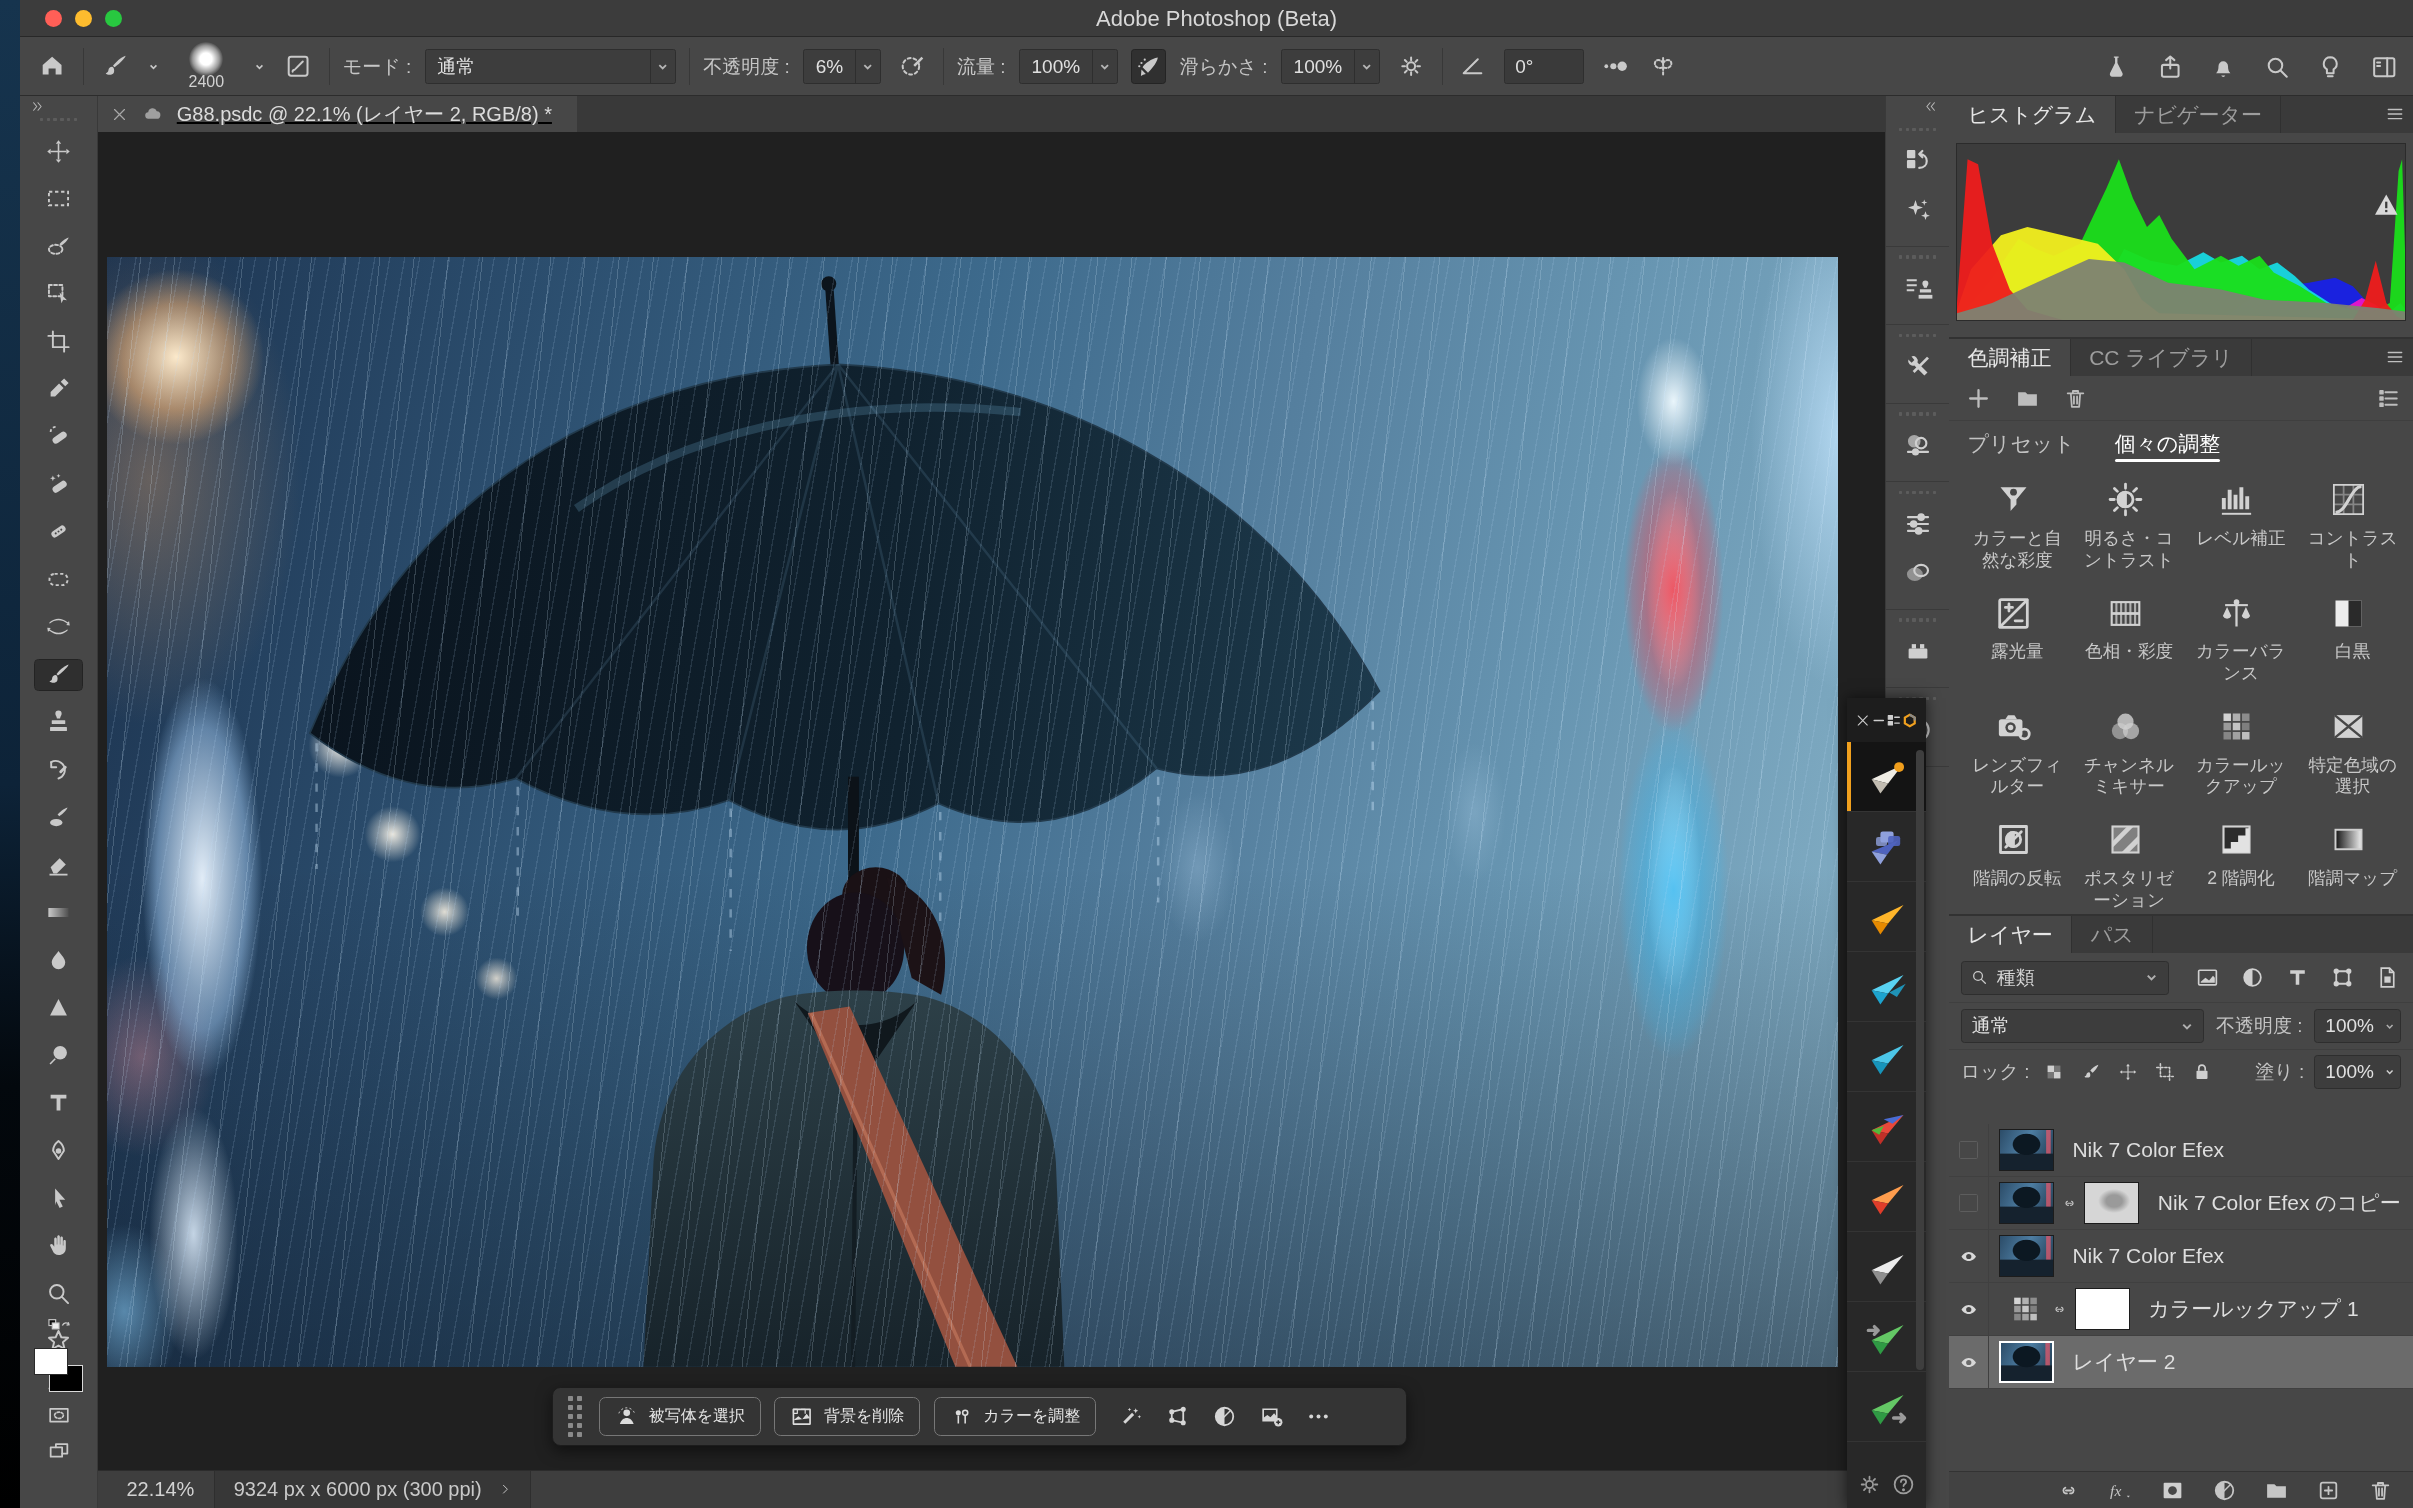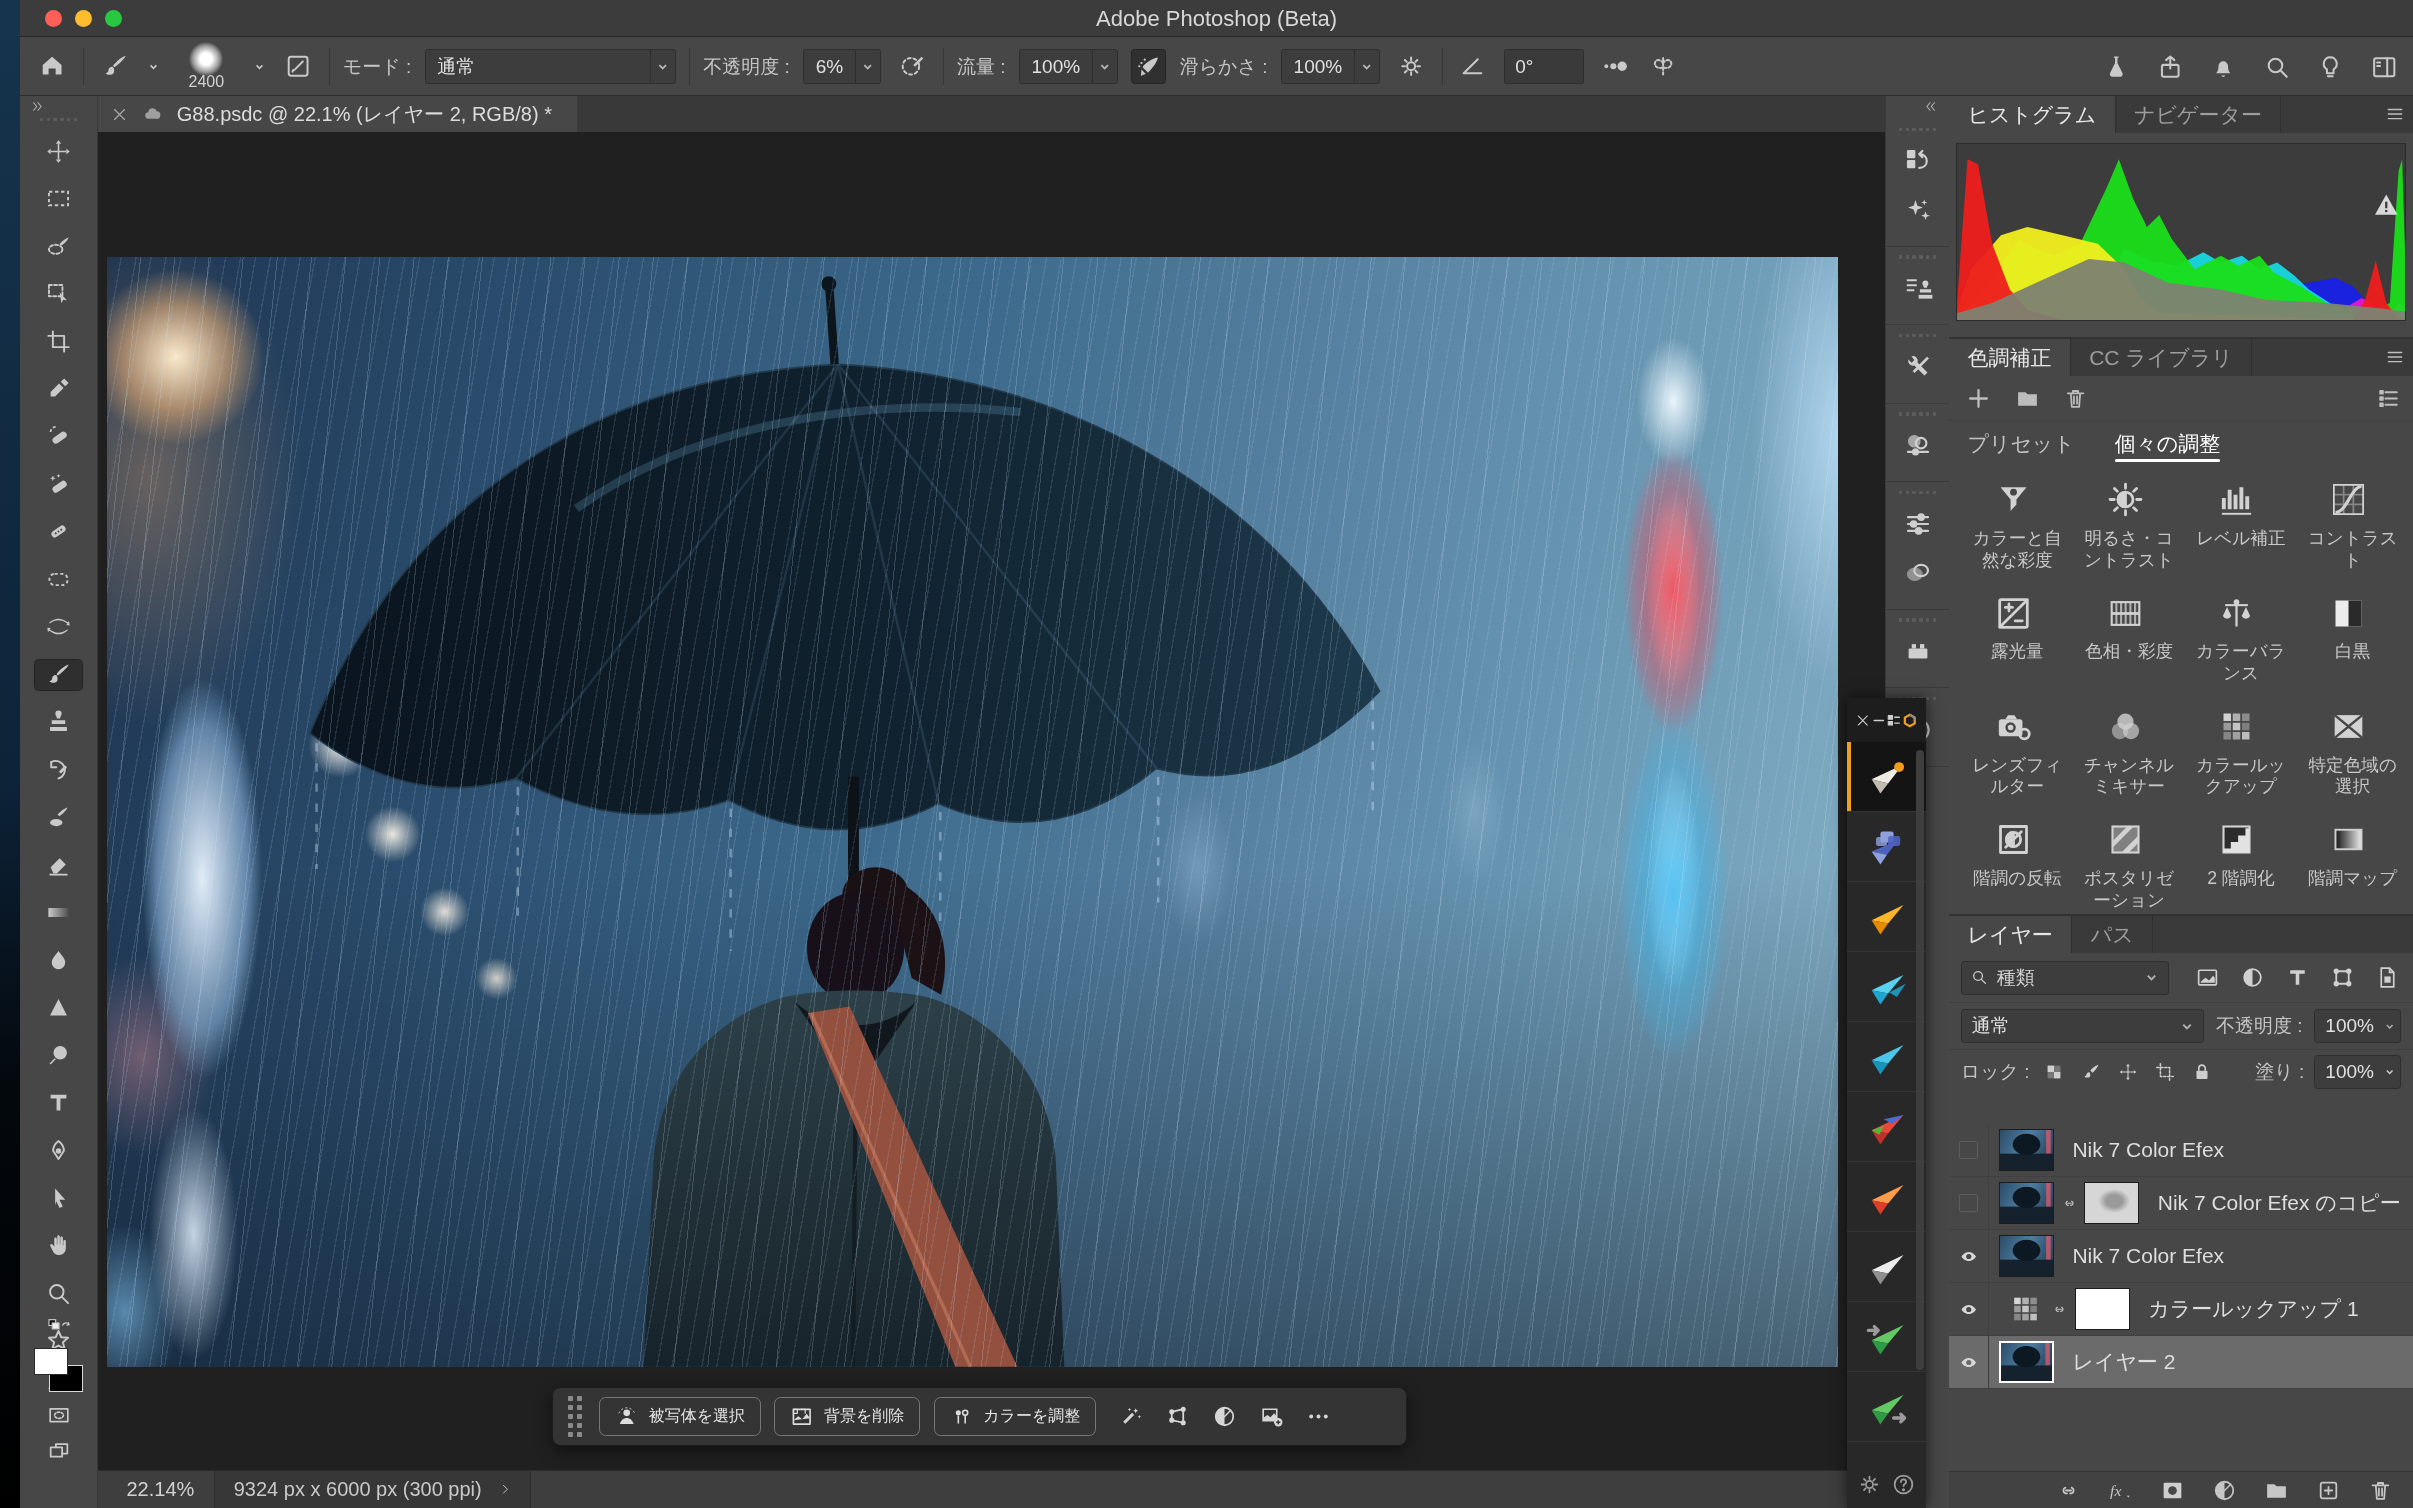--- a/index.html
+++ b/index.html
@@ -47,21 +47,21 @@
   .tool .icon { width:27px; height:27px; }
   .tool.selected { background:#2f2f2f; outline:0.8px solid #232323; }
   #tool-colors { position:absolute; left:0; bottom:44px; width:100%; display:flex; flex-direction:column; align-items:center; gap:11.7px; }
   .swatch-pair { position:relative; width:49px; height:44px; }
   .swatch-pair .fg { position:absolute; left:0; top:0; width:34px; height:27px; background:#fff; border:1.7px solid #2a2a2a; }
   .swatch-pair .bg { position:absolute; right:0; bottom:0; width:34px; height:27px; background:#000; border:1.7px solid #d9d9d9; }
   .mini-swap { width:44px; height:18.4px; }
 
   
   #tabbar { position:absolute; left:78px; top:96px; width:1787px; height:37px; background:#393939; }
-  #doc-tab { position:absolute; left:0; top:0; width:479px; height:37px; background:#474747; display:flex; align-items:center; gap:11.7px; padding:0 13.4px; }
+  #doc-tab { position:absolute; left:0; top:0; width:479px; height:37px; background:#474747; display:flex; align-items:center; gap:11.7px; padding:0 13.4px;text-decoration:underline; }
   #doc-tab .close-x { width:17px; height:17px; color:#a8a8a8; }
   #doc-tab .cloud { width:25px; height:18.4px; color:#9f9f9f; }
   #doc-title { color:#dcdcdc; font-size:20px; white-space:nowrap; }
   #canvas { position:absolute; left:78px; top:132px; width:1787px; height:1338px; background:#202020; overflow:hidden; }
 
   
   #photo { position:absolute; left:9.2px; top:125px; width:1731px; height:1110px;
     background:
       radial-gradient(117px 117px at 4% 9%, rgba(255,236,205,.98), rgba(240,180,120,.55) 45%, rgba(200,120,70,0) 75%),
       radial-gradient(218px 352px at 2.5% 20%, rgba(235,170,110,.35), transparent 70%),

